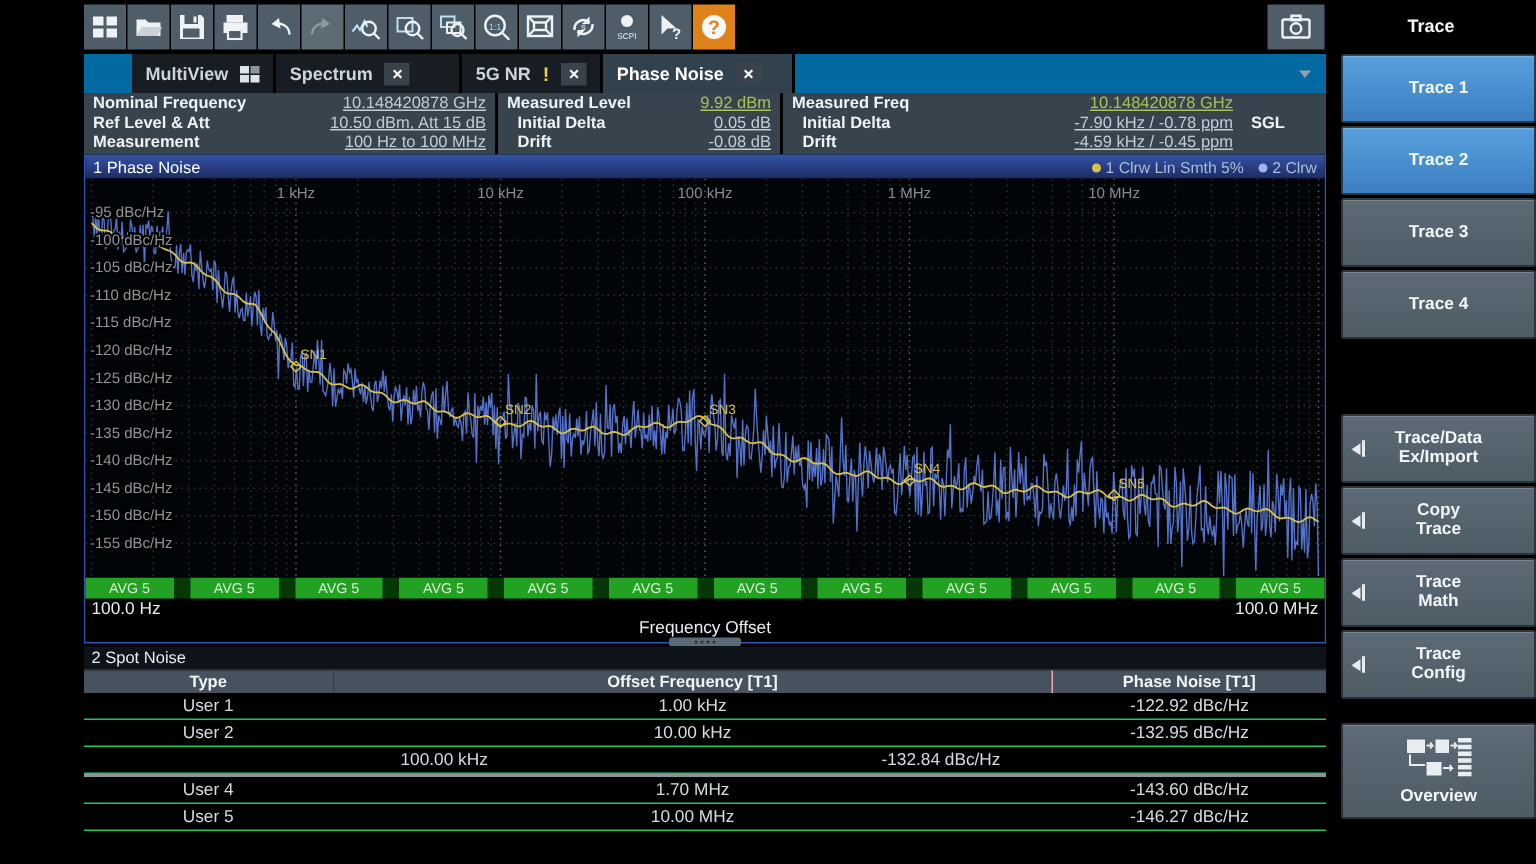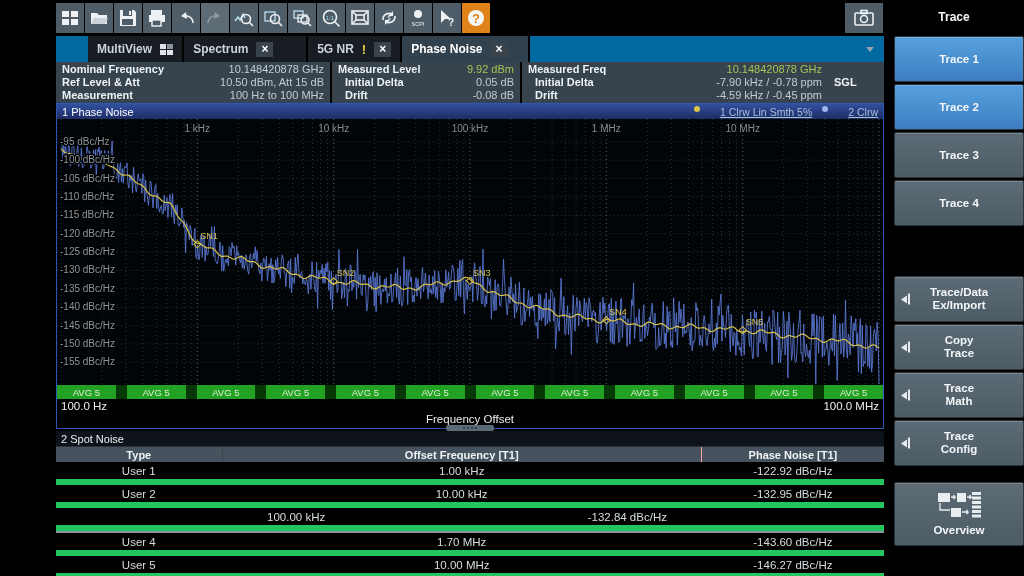--- a/index.html
+++ b/index.html
@@ -32,50 +32,50 @@
     border-left:4px solid transparent;border-right:4px solid transparent;border-top:5px solid #97a2aa;cursor:pointer;}
   
   .infobar{position:absolute;left:56px;top:62px;width:828px;height:41px;background:#000;display:flex;gap:2px;}
   .icol{background:#37434d;padding:1px 6px 0 6px;box-sizing:border-box;}
   .icol.c1{width:274px;}
   .icol.c2{width:188px;}
   .icol.c3{flex:1;}
   .irow{display:flex;align-items:baseline;font-size:11px;line-height:13px;white-space:nowrap;}
   .irow .lbl{font-weight:bold;color:#eef3f6;}
   .irow.ind .lbl{padding-left:7px;}
-  .irow .val{margin-left:auto;color:#c2ccd2;}
+  .irow .val{margin-left:auto;color:#c2ccd2;text-decoration:underline;}
   .irow .val.green{color:#a4c455;}
   .icol.c3 .irow .val{margin-left:auto;}
   .icol.c3 .badge{width:44px;text-align:left;padding-left:12px;font-weight:bold;color:#f0f4f7;}
   
   .win1{position:absolute;left:56px;top:103px;width:828px;height:326px;box-sizing:border-box;
     border:1px solid #2f55b5;background:#000;}
   .w1head{height:15px;background:linear-gradient(#32509f,#1d2c64);display:flex;align-items:center;
     padding:0 5px;font-size:11px;}
   .w1head .title{color:#fff;}
   .legend{margin-left:auto;display:flex;gap:10px;align-items:center;font-size:10.5px;color:#a9bfd9;}
-  .legend .litem{display:flex;gap:20px;text-decoration:underline;}
+  .legend .litem{display:flex;align-items:center;gap:3px;}
   .legend .dot{width:6px;height:6px;border-radius:50%;}
   .plot{position:relative;width:826px;height:266px;background:#020508;}
   .avgbar{height:14px;display:flex;gap:11px;background:#063806;}
   .avgseg{flex:1;background:#23a123;color:#d9efd2;font-size:9.5px;display:flex;align-items:center;justify-content:center;}
   .axisrow{height:14px;display:flex;align-items:center;font-size:11.5px;color:#e9edf0;padding:0 4px;background:#000;}
   .axisrow .right{margin-left:auto;}
   .freqoff{height:15px;text-align:center;font-size:11.5px;color:#e9edf0;background:#000;}
   
   .splitter{position:absolute;left:446px;top:425px;width:48px;height:6px;background:#5a6a76;border-radius:2px;
     display:flex;align-items:center;justify-content:center;gap:2px;cursor:row-resize;}
   .splitter i{width:2px;height:2px;background:#27313a;border-radius:50%;}
   
   .win2{position:absolute;left:56px;top:431px;width:828px;height:116px;background:#000;}
   .w2head{height:15px;background:#0d1318;display:flex;align-items:center;padding:0 5px;
     font-size:11px;color:#e9eef1;border-bottom:1px solid #2a3138;}
   .ttable{width:100%;}
   .thead{display:flex;height:15px;background:#46535e;font-weight:bold;font-size:11px;color:#f0f4f7;}
-  .tr{display:flex;height:17px;font-size:11.5px;color:#d6dde1;border-bottom:6px solid #22c55e;text-align:center;}
+  .tr{display:flex;height:17px;font-size:11.5px;color:#d6dde1;border-bottom:1px solid #22c55e;text-align:center;}
   .tr.dbl{border-top:2px solid #8a949b;}
   .tc{display:flex;align-items:center;justify-content:center;box-sizing:border-box;}
   .tc.c0{width:20%;}
   .tc.c1{width:58%;border-left:1px solid #39434c;border-right:1px solid #fca5a5;}
   .tc.c2{width:22%;}
   .tr .tc{border-left:none;border-right:none;}
   
   .sidebar{position:absolute;left:884px;top:34px;width:140px;height:518px;background:#000;
     display:flex;flex-direction:column;align-items:flex-end;}
   .skey{position:relative;width:130px;height:46px;margin-top:2px;background:linear-gradient(#5d6b76,#4d5b65);

